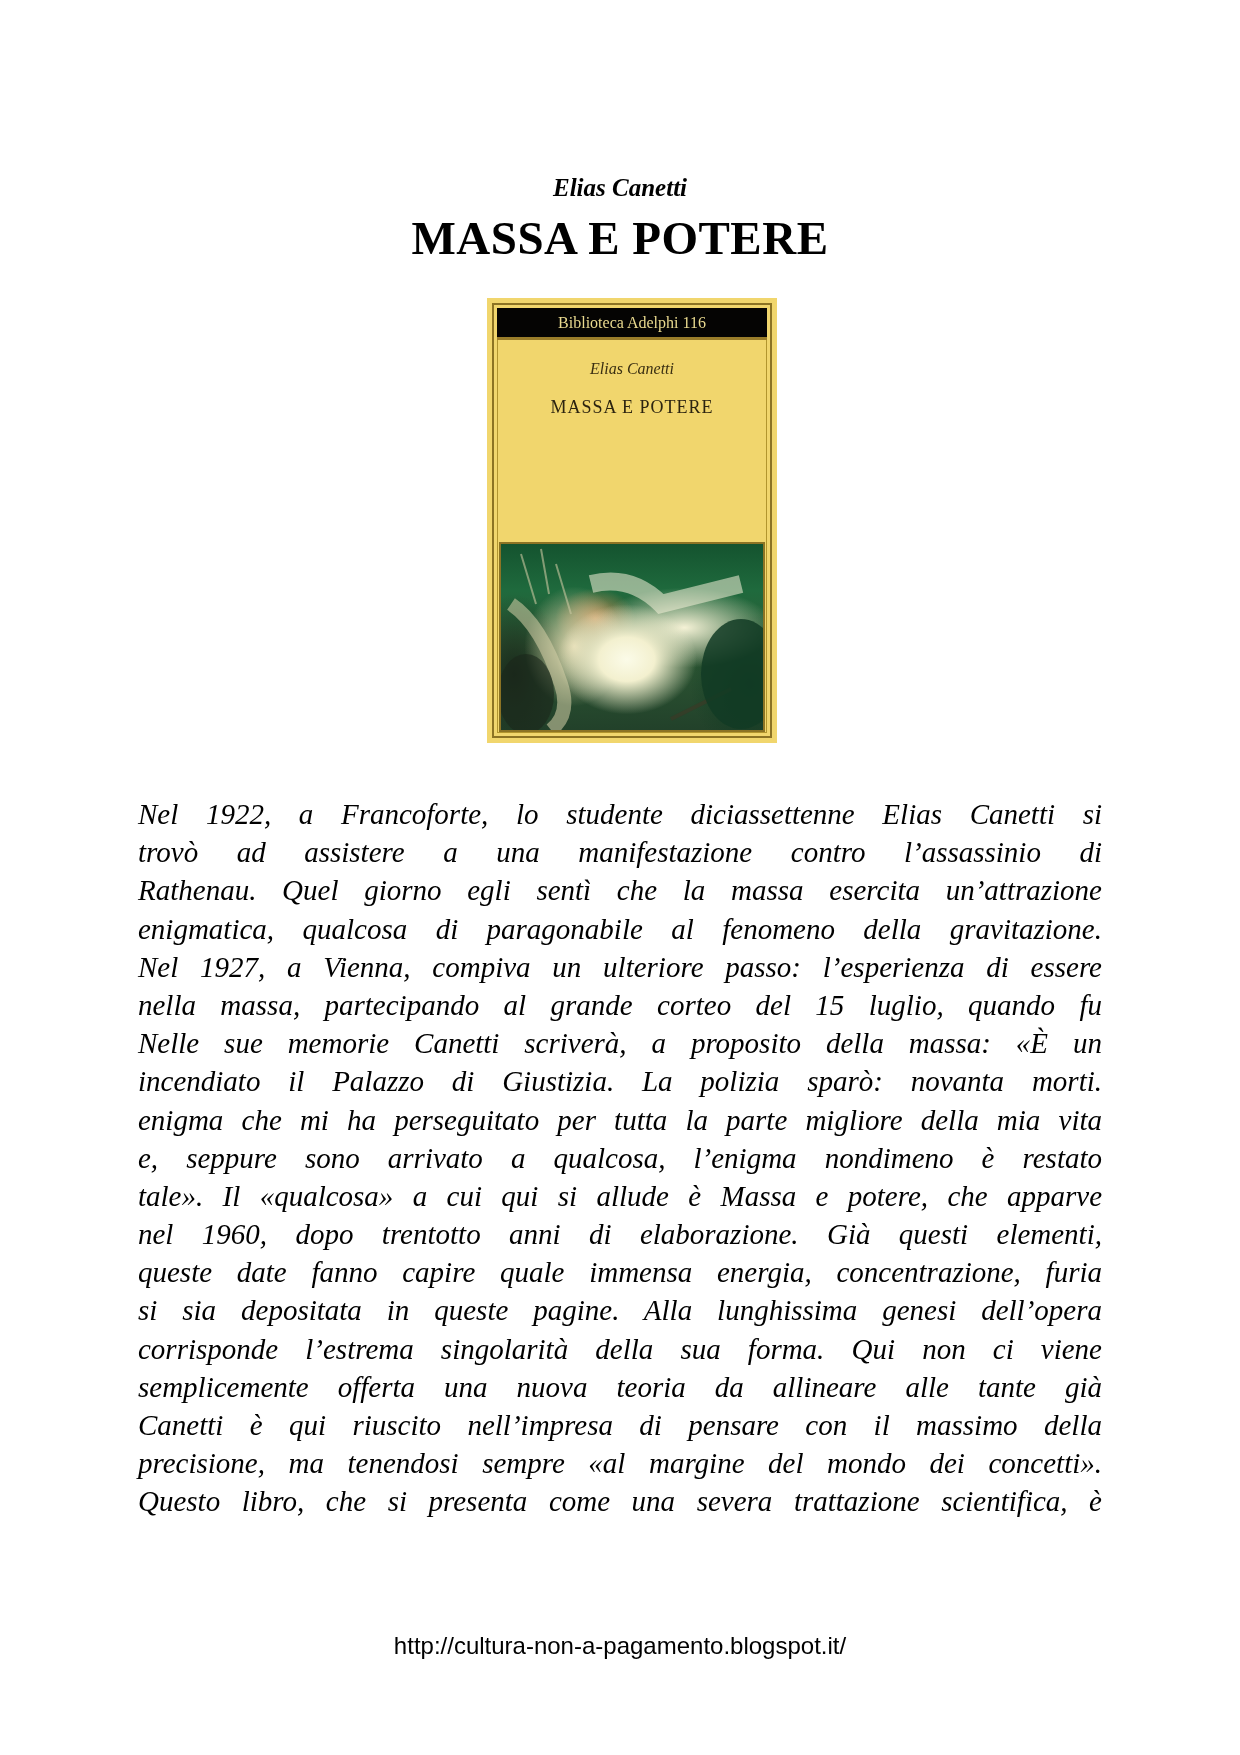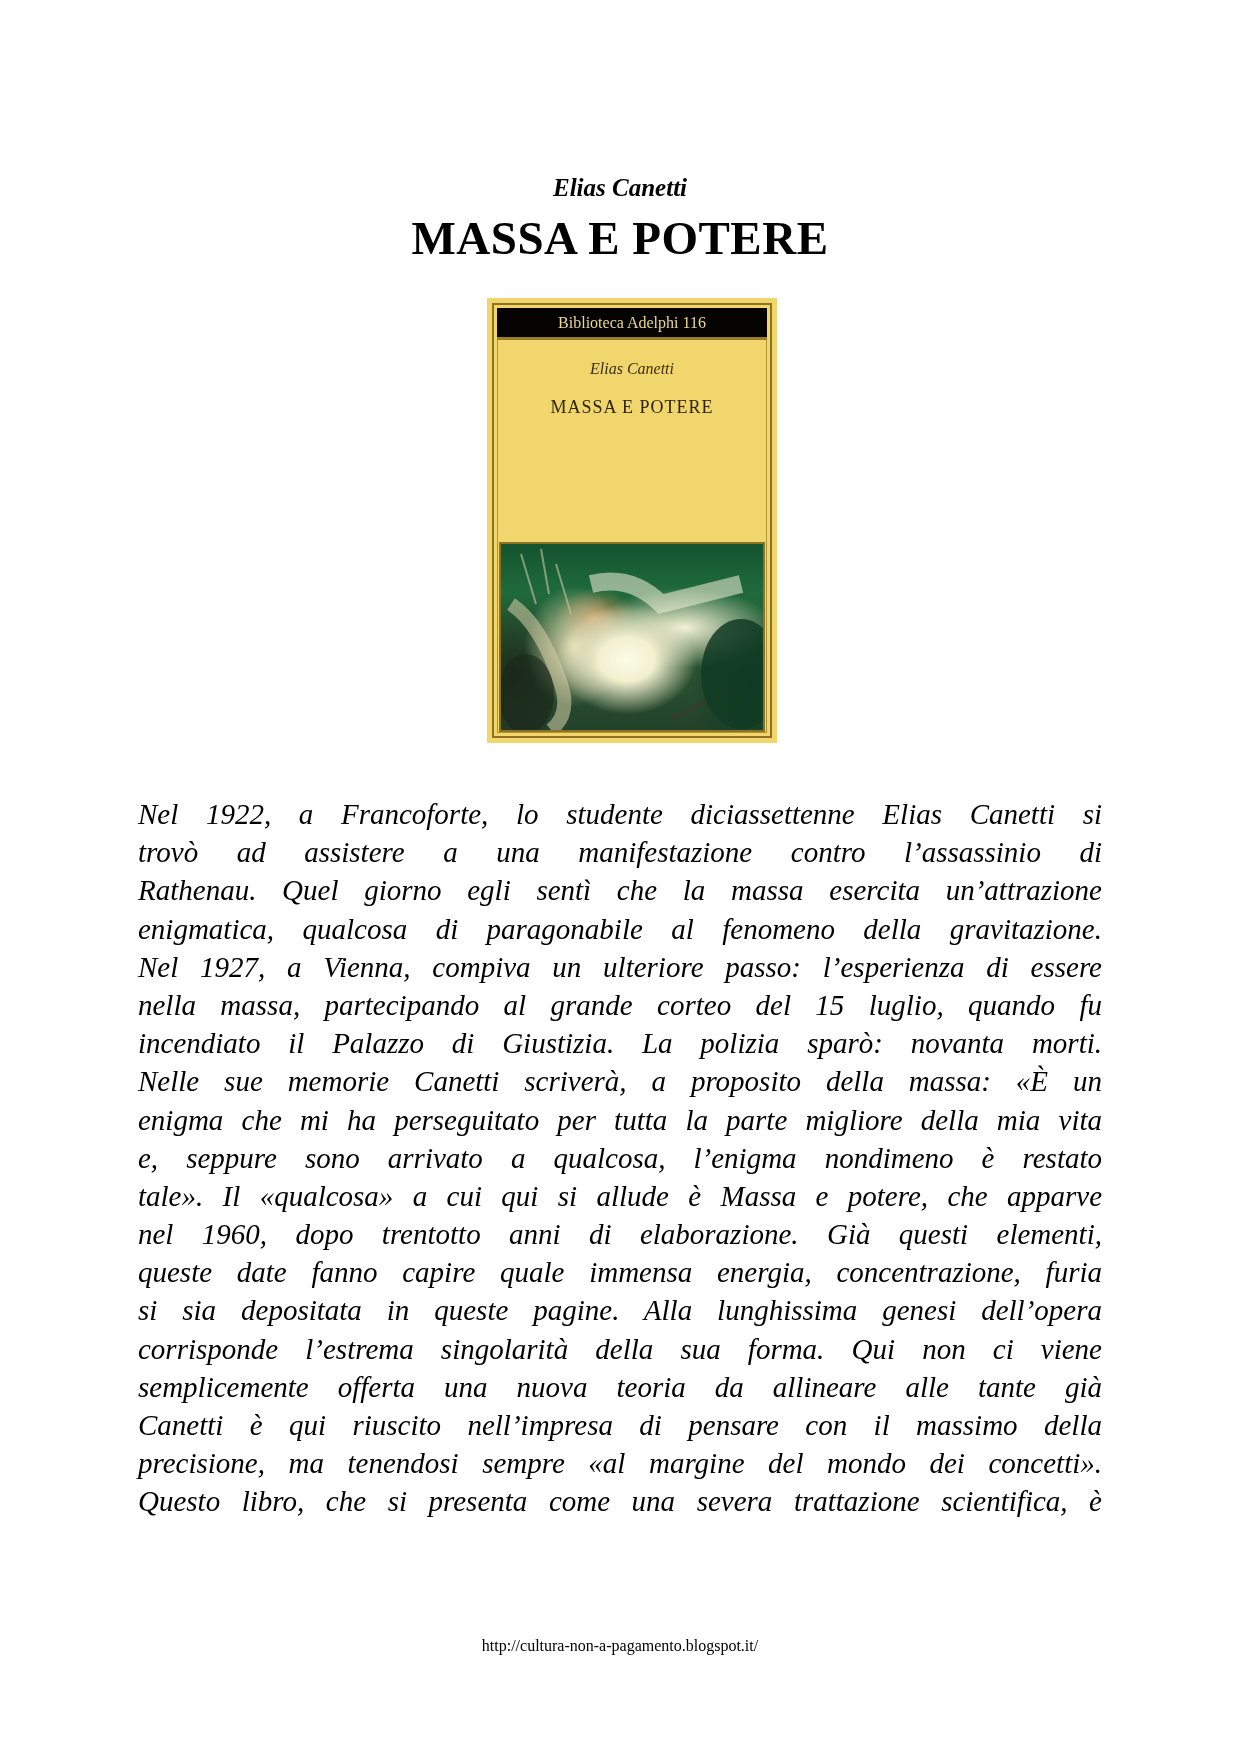--- a/index.html
+++ b/index.html
@@ -75,22 +75,22 @@
       font-style: italic; font-size: 29px; line-height: 38.2px;
       color: #000; text-align: justify;
     }
     .body-line {
       display: block; text-align: justify; text-align-last: justify;
       white-space: nowrap; overflow: visible; height: 38.2px;
     }
 
     .footer-url {
       position: absolute; left: 0; width: 1240px; top: 1624px;
-      text-align: center; font-family: Liberation Serif, serif;
-      font-size: 16px; color: #000; line-height: 24px;
+      text-align: center; font-family: Liberation Sans, sans-serif;
+      font-size: 24px; color: #000; line-height: 24px;
     }
   </style>
 </head>
 <body>
 
 <div class="page">
 
   <div class="author">Elias Canetti</div>
   <div class="title">MASSA E POTERE</div>
 
@@ -113,22 +113,22 @@
     </div>
   </div>
 
   <div class="body-text">
     <span class="body-line">Nel 1922, a Francoforte, lo studente diciassettenne Elias Canetti si</span>
     <span class="body-line">trovò ad assistere a una manifestazione contro l’assassinio di</span>
     <span class="body-line">Rathenau. Quel giorno egli sentì che la massa esercita un’attrazione</span>
     <span class="body-line">enigmatica, qualcosa di paragonabile al fenomeno della gravitazione.</span>
     <span class="body-line">Nel 1927, a Vienna, compiva un ulteriore passo: l’esperienza di essere</span>
     <span class="body-line">nella massa, partecipando al grande corteo del 15 luglio, quando fu</span>
+    <span class="body-line">Nelle sue memorie Canetti scriverà, a proposito della massa: «È un</span>
     <span class="body-line">incendiato il Palazzo di Giustizia. La polizia sparò: novanta morti.</span>
-    <span class="body-line">Nelle sue memorie Canetti scriverà, a proposito della massa: «È un</span>
     <span class="body-line">enigma che mi ha perseguitato per tutta la parte migliore della mia vita</span>
     <span class="body-line">e, seppure sono arrivato a qualcosa, l’enigma nondimeno è restato</span>
     <span class="body-line">tale». Il «qualcosa» a cui qui si allude è Massa e potere, che apparve</span>
     <span class="body-line">nel 1960, dopo trentotto anni di elaborazione. Già questi elementi,</span>
     <span class="body-line">queste date fanno capire quale immensa energia, concentrazione, furia</span>
     <span class="body-line">si sia depositata in queste pagine. Alla lunghissima genesi dell’opera</span>
     <span class="body-line">corrisponde l’estrema singolarità della sua forma. Qui non ci viene</span>
     <span class="body-line">semplicemente offerta una nuova teoria da allineare alle tante già</span>
     <span class="body-line">Canetti è qui riuscito nell’impresa di pensare con il massimo della</span>
     <span class="body-line">precisione, ma tenendosi sempre «al margine del mondo dei concetti».</span>

